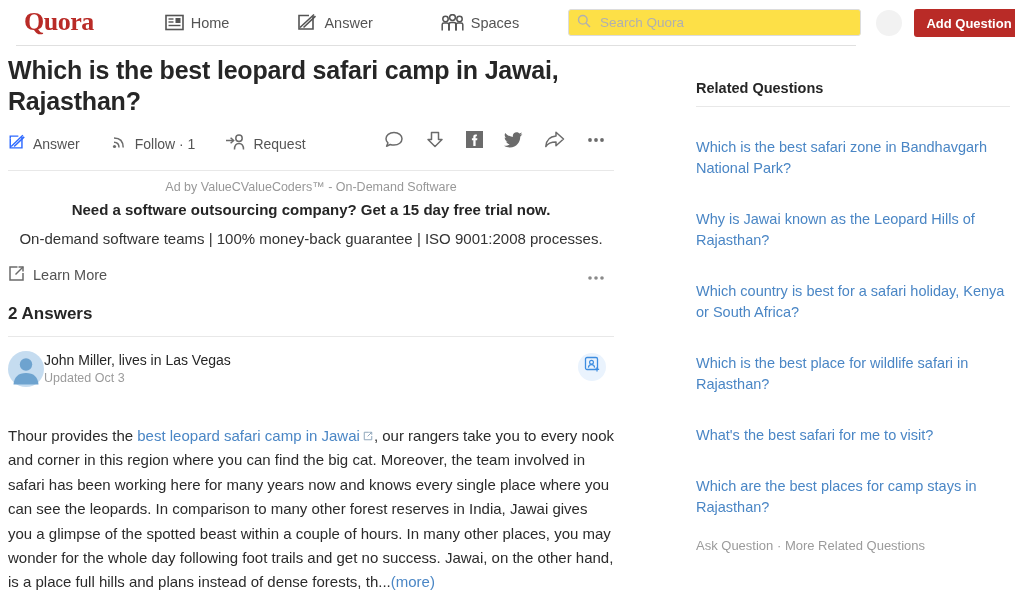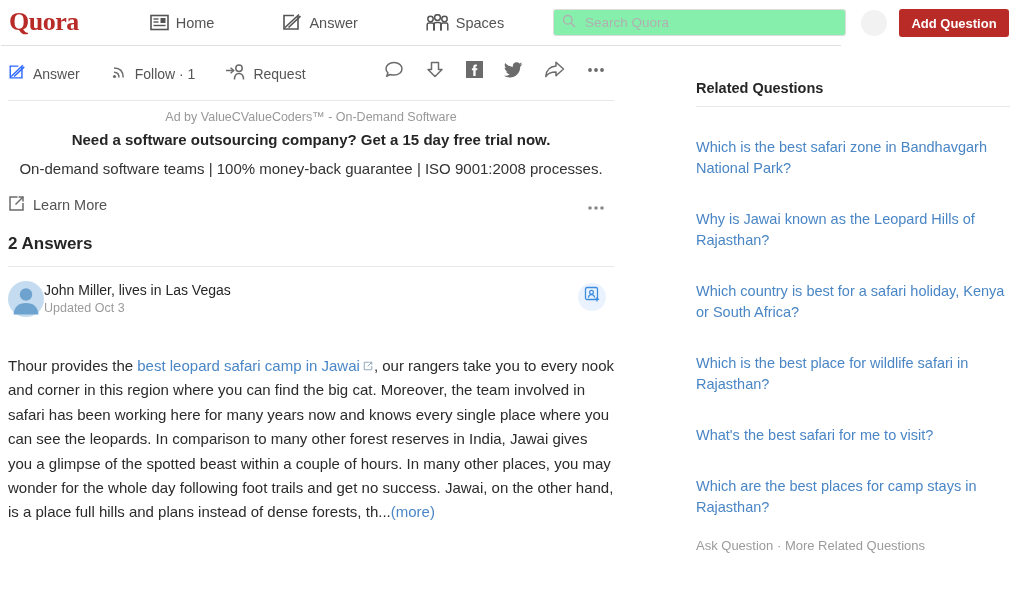--- a/index.html
+++ b/index.html
@@ -6,21 +6,21 @@
   html, body {
     margin: 0; padding: 0;
     width: 1015px; height: 612px;
     background: #ffffff;
     font-family: "Liberation Sans", sans-serif;
     overflow: hidden;
   }
 
   
   #header {
-    position: absolute; top: 0; left: 1px;
+    position: absolute; top: 0; left: 16px;
     width: 840px; height: 46px;
     background: #fff;
     border-bottom: 1px solid #e0e0e0;
     display: flex; align-items: center;
   }
   #logo {
     margin-left: 8px;
     font-family: "Liberation Serif", serif;
     font-weight: bold;
     font-size: 26px;
@@ -41,21 +41,21 @@
     color: #545454;
     white-space: nowrap;
   }
   .nav-ico { display: flex; align-items: center; justify-content: center; }
 
   #search-wrap {
     position: absolute; left: 552px; top: 9px;
     width: 293px; height: 27px;
     border: 1px solid #dcdcdc;
     border-radius: 3px;
-    background: #86efac;
+    background: #fde047;
     display: flex; align-items: center;
     padding: 0 8px;
     gap: 7px;
   }
   #search-input {
     border: 0; outline: 0; background: transparent;
     font-family: "Liberation Sans", sans-serif;
     font-size: 13.5px;
     color: #2b2b2b;
     width: 250px;
@@ -230,20 +230,21 @@
     <input id="search-input" type="text" placeholder="Search Quora" style="">
   </div>
 
   <div id="avatar-placeholder"></div>
 
   <button id="add-question">Add Question</button>
 </div>
 
 <div id="main">
 
+  <h1 id="question-title">Which is the best leopard safari camp in Jawai, Rajasthan?</h1>
 
   <div id="action-row">
 
     <div class="act">
       <span>
         <svg width="18" height="18" viewBox="0 0 20 19">
           <polyline points="15.5,4 15.5,16 2.5,16 2.5,5.5" fill="none" stroke="#2e69ff" stroke-width="1.6"></polyline>
           <polyline points="2.5,5.5 2.5,3 11.5,3" fill="none" stroke="#2e69ff" stroke-width="1.6"></polyline>
           <line x1="3.5" y1="14.5" x2="16.5" y2="2" stroke="#2e69ff" stroke-width="1.6"></line>
           <line x1="6.8" y1="14.5" x2="18" y2="3.8" stroke="#2e69ff" stroke-width="1.6"></line>

